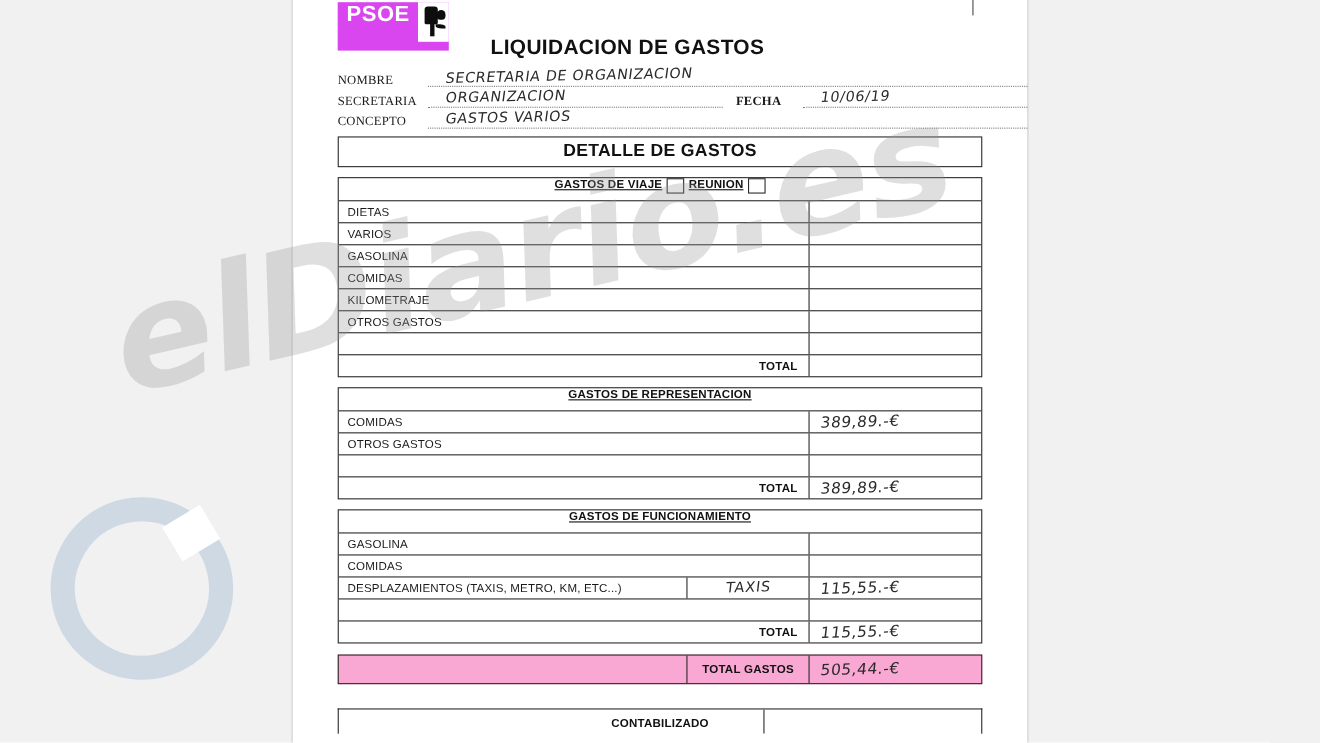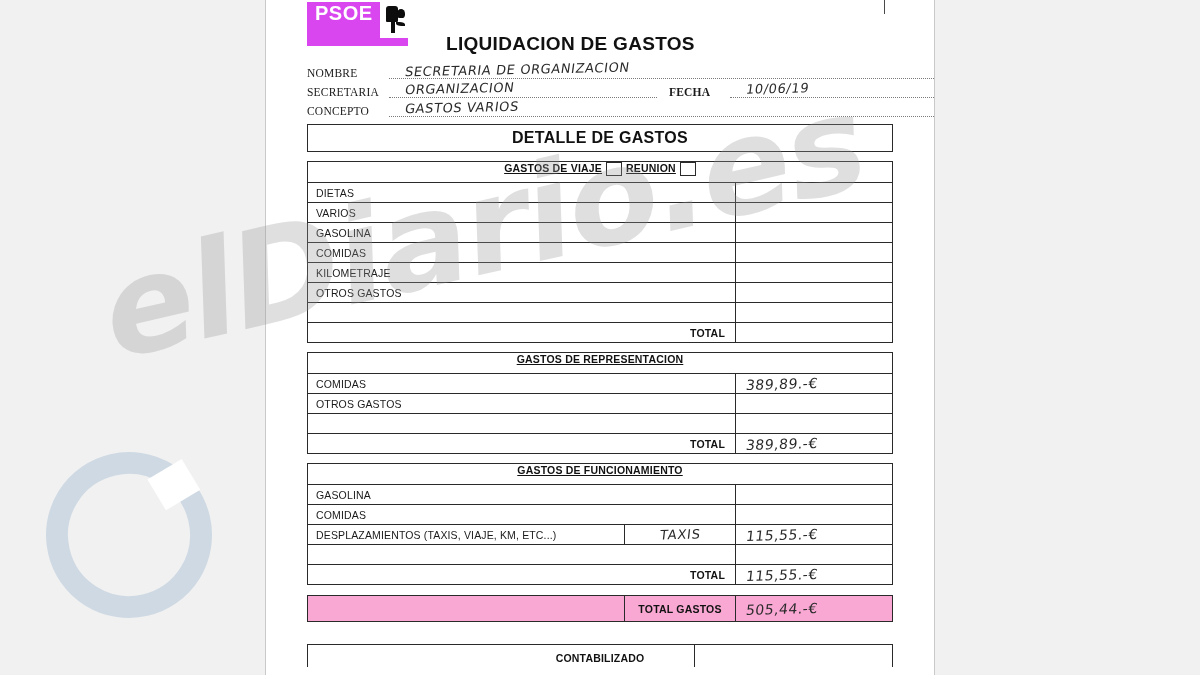--- a/index.html
+++ b/index.html
@@ -546,21 +546,21 @@
             <span class="amount-hw"></span>
           </div>
       </div>
       <div class="trow">
         <div class="tcell-label">COMIDAS</div>
         <div class="tcell-amount">
             <span class="amount-hw"></span>
           </div>
       </div>
       <div class="trow">
-        <div class="tcell-label">DESPLAZAMIENTOS (TAXIS, VIAJE, KM, ETC...)</div>
+        <div class="tcell-label">DESPLAZAMIENTOS (TAXIS, METRO, KM, ETC...)</div>
         <div class="tcell-mid">
             <span class="mid-hw">TAXIS</span>
           </div>
         <div class="tcell-amount">
             <span class="amount-hw">115,55.-€</span>
           </div>
       </div>
       <div class="trow blank">
         <div class="tcell-label"></div>
         <div class="tcell-amount">

